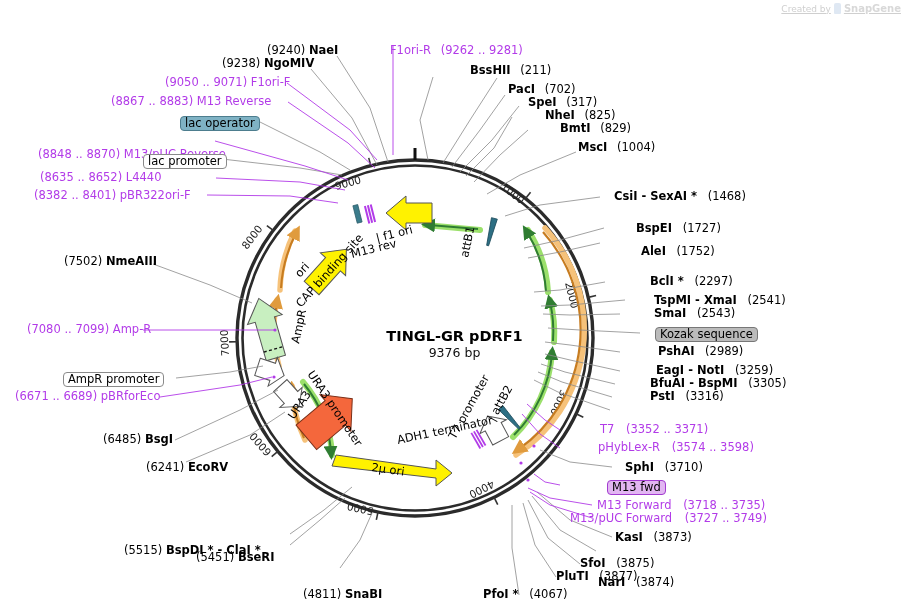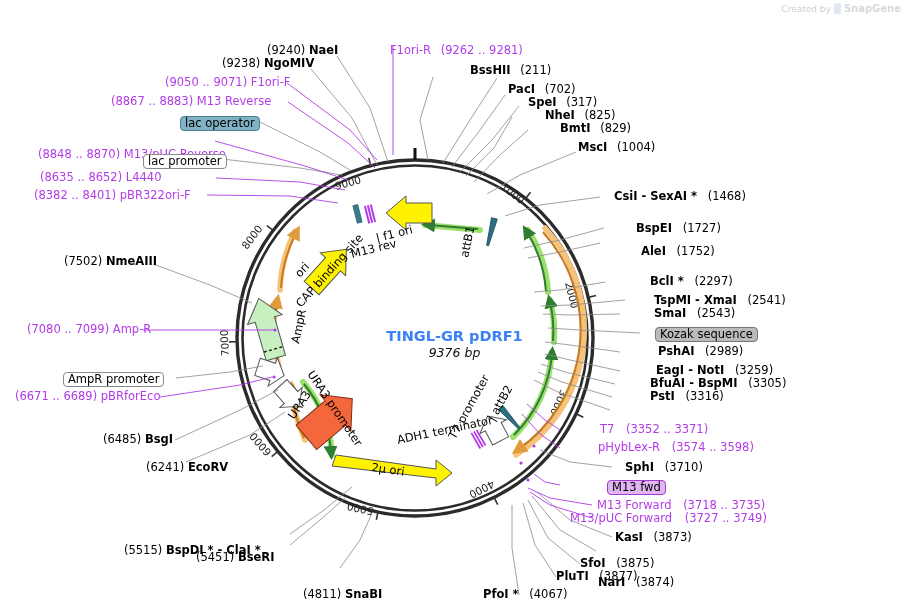--- a/index.html
+++ b/index.html
@@ -19,27 +19,27 @@
   .feat{font-size:11.5px;color:#B23BE8;}
   .badge{
     display:inline-block;border:1px solid #8a8a8a;border-radius:4px;
     padding:0px 4px 1px 4px;font-size:11.5px;color:#000;background:#fff;
   }
   .badge.teal{background:#7FB2C4;border-color:#4d7d8e;}
   .badge.gray{background:#BBBBBB;border-color:#777;}
   .badge.violet{background:#E2B6F2;border-color:#A23BD0;}
 
   .title{
-    position:absolute;text-align:center;font-size:14.5px;font-weight:bold;color:#3b82f6;
+    position:absolute;text-align:center;font-size:14.5px;font-weight:bold;color:#000000;
   }
   .subtitle{position:absolute;text-align:center;font-size:12.5px;color:#111;}
 
   .credit{
     position:absolute;right:8px;top:3px;font-size:9px;color:#cfcfcf;
-    display:flex;align-items:center;gap:3px;
+    display:flex;align-items:center;gap:3px;text-decoration:underline;
   }
   .credit .mark{
     display:inline-block;width:7px;height:11px;border-radius:2px 2px 1px 1px;
     background:#dfe8f3;
   }
   .credit .sg{font-weight:bold;color:#d8d8d8;font-size:10px;}
 
   
   .tick-num{font-size:10.5px;fill:#222;font-family:"DejaVu Sans","Liberation Sans",sans-serif;}
   .featname{font-size:11.5px;fill:#000;font-family:"DejaVu Sans","Liberation Sans",sans-serif;}
@@ -473,15 +473,15 @@
   <div class="lbl feat" style="left:27px;top:323px;">
     <span>(7080 .. 7099)</span>
     <span>Amp-R</span>
   </div>
   <div class="lbl enz" style="left:64px;top:255px;">
     <span class="pos">(7502)</span>
     <b>NmeAIII</b>
   </div>
 
   <div class="title" style="left:0;top:328px;width:909px;">TINGL-GR pDRF1</div>
-  <div class="subtitle" style="left:0;top:345px;width:909px;font-style:italic;">9376 bp</div>
+  <div class="subtitle" style="left:0;top:345px;width:909px;">9376 bp</div>
 
 </div>
 
 </body></html>

